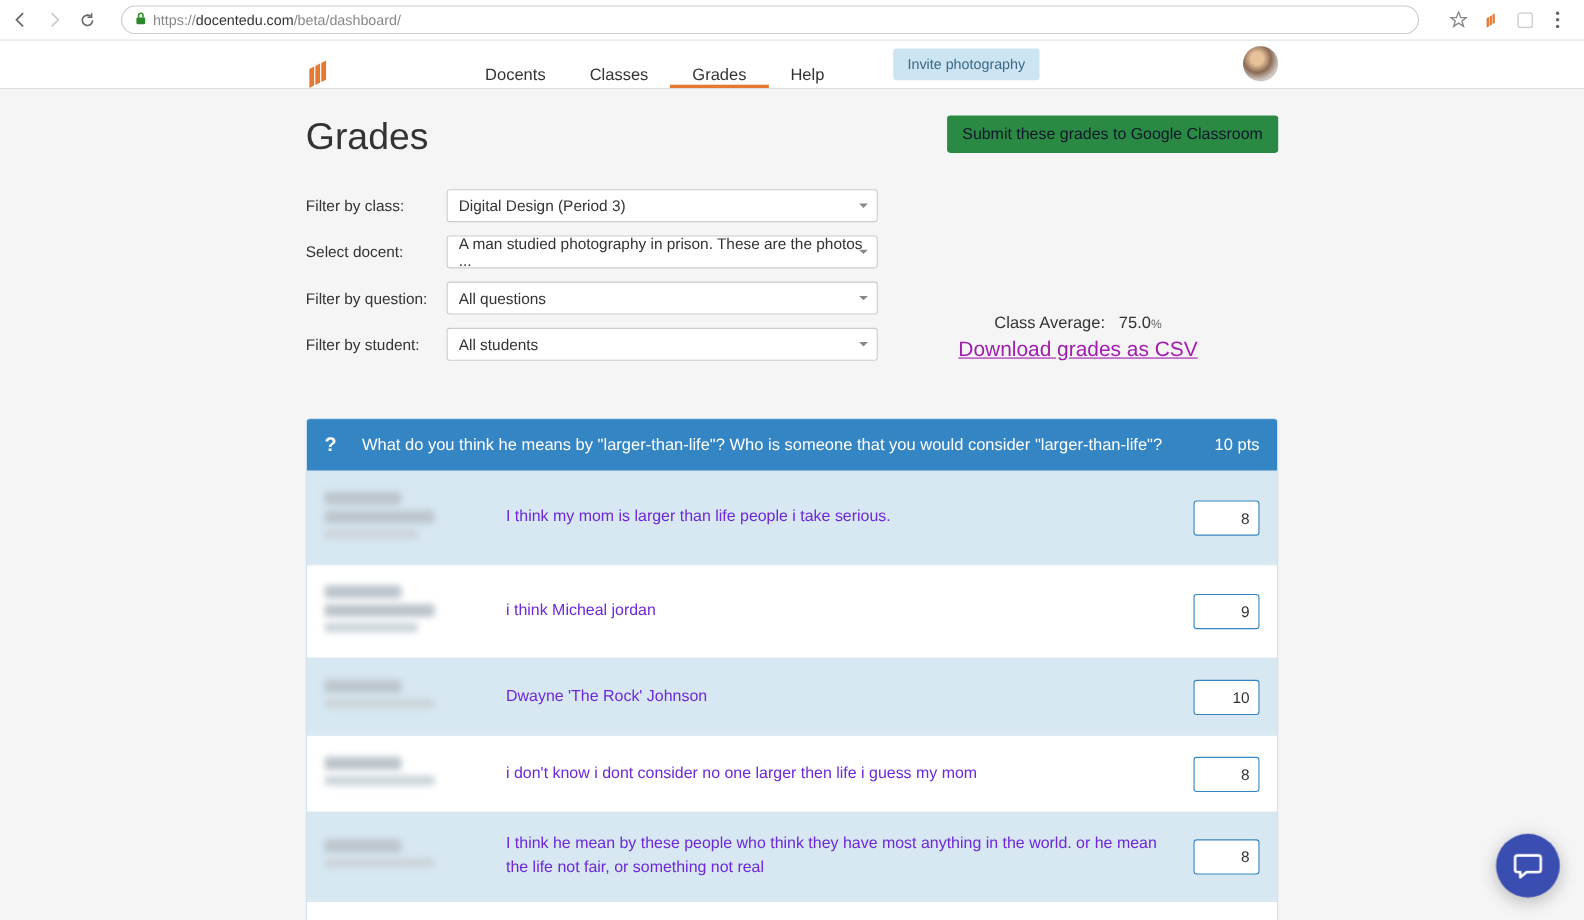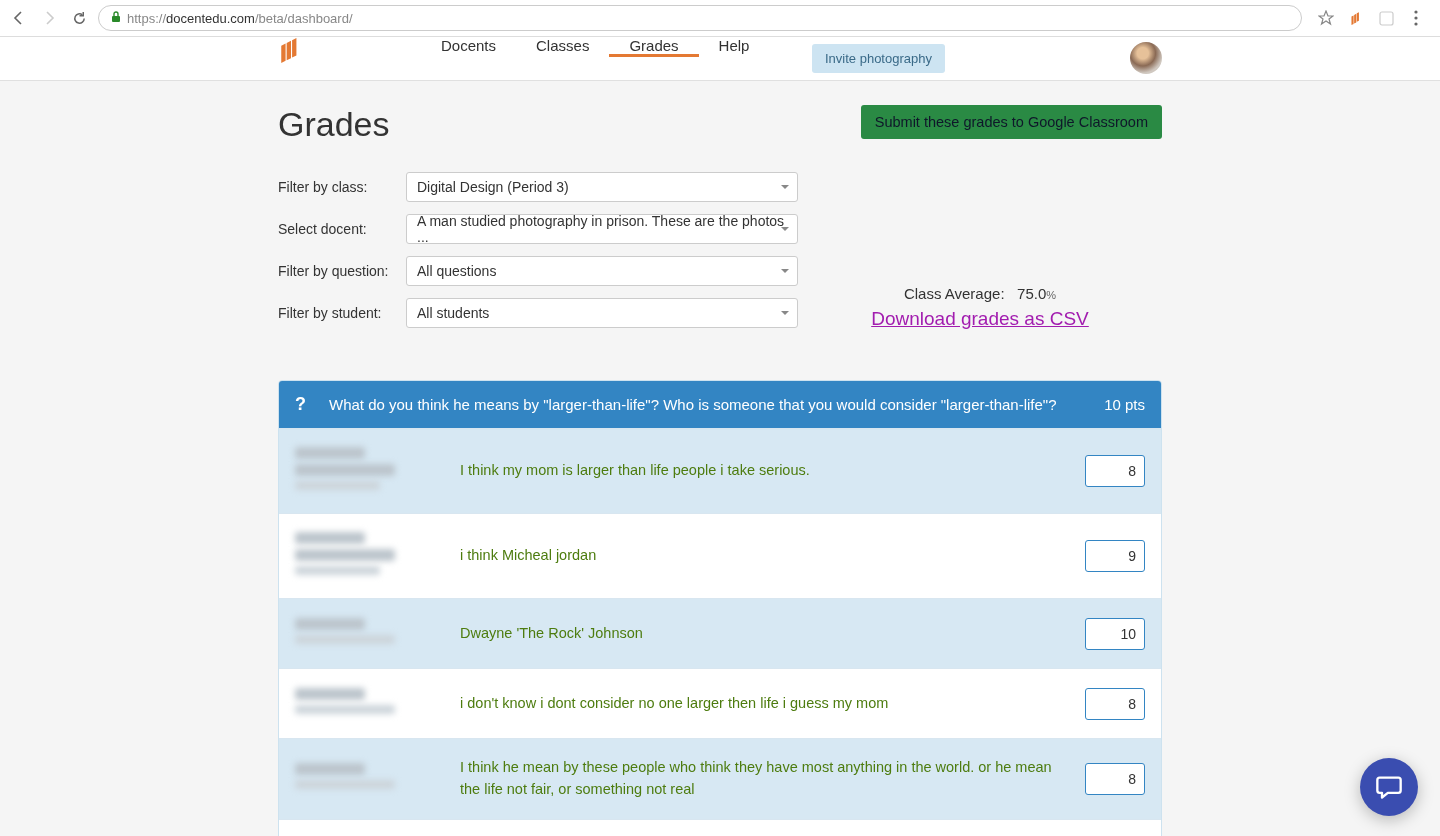--- a/index.html
+++ b/index.html
@@ -1,32 +1,32 @@
 <!DOCTYPE html>
 <html><head>
 <meta charset="utf-8">
 <style>
 * { margin: 0; padding: 0; box-sizing: border-box; }
 body { font-family: -apple-system, BlinkMacSystemFont, 'Segoe UI', Helvetica, Arial, sans-serif; background: #f5f5f5; color: #333; font-size: 14px; }
 
 
-.browser-chrome { background: #fff; border-bottom: 1px solid #ddd; height: 37px; display: flex; align-items: center; padding: 0 10px; gap: 10px; }
+.browser-chrome { background: #fff; border-bottom: 1px solid #ddd; height: 37px; display: flex; align-items: center; padding: 0 10px; gap: 22px; }
 .nav-btns { display: flex; gap: 12px; color: #888; }
 .nav-btn { width: 18px; cursor: pointer; display: flex; align-items: center; justify-content: center; }
 .nav-btn.disabled { color: #ccc; }
 .url-bar { flex: 1; height: 26px; border: 1px solid #ccc; border-radius: 14px; display: flex; align-items: center; padding: 0 12px; gap: 6px; font-size: 13px; color: #333; }
 .lock-ic { color: #2a8a2a; font-size: 11px; }
 .url-faint { color: #888; }
 .right-icons { display: flex; gap: 14px; align-items: center; color: #888; padding: 0 6px; }
 .star-ic, .ext-ic, .box-ic, .dots-ic { width: 16px; height: 16px; display: flex; align-items: center; justify-content: center; }
 .ext-ic svg { color: #e47933; }
 
 
 .main-header { background: #fff; border-bottom: 1px solid #e0e0e0; height: 44px; display: flex; justify-content: center; }
-.header-inner { width: 884px; display: flex; align-items: flex-start; position: relative; }
+.header-inner { width: 884px; display: flex; align-items: flex-end; position: relative; }
 .logo { width: 28px; display: flex; align-items: center; }
 .logo svg { color: #e47933; }
 .nav-tabs { display: flex; margin-left: 115px; }
 .nav-tab { padding: 0 20px; display: flex; align-items: center; color: #333; font-size: 15px; font-weight: 300; cursor: pointer; border-bottom: 3px solid transparent; }
 .nav-tab.active { border-bottom-color: #e47933; font-weight: 400; }
 .invite-btn { position: absolute; left: 534px; top: 7px; background: #cde4f2; color: #3a6a88; font-size: 13px; padding: 7px 13px; border-radius: 3px; cursor: pointer; font-weight: 400; }
 .avatar { width: 32px; height: 32px; border-radius: 50%; position: absolute; right: 0; top: 5px; background: radial-gradient(circle at 40% 35%, #e6c199 20%, #8a6a55 45%, #d0c8c0 70%); cursor: pointer; }
 
 
 .content { width: 884px; margin: 0 auto; padding-top: 24px; }
@@ -50,21 +50,21 @@
 
 .answer-row { display: flex; align-items: center; padding: 18px 16px; border-top: 1px solid #d8e6f0; min-height: 70px; }
 .answer-row.shade { background: #d7e8f3; }
 .answer-row.plain { background: #fff; }
 .student-col { width: 165px; }
 .blur-line { height: 12px; border-radius: 3px; background: #bcc5cc; margin-bottom: 5px; filter: blur(3px); }
 .blur-line.w1 { width: 70px; }
 .blur-line.w2 { width: 100px; }
 .blur-line.w3 { width: 85px; }
 .blur-line.sm { height: 9px; background: #ccd4da; }
-.answer-text { flex: 1; font-size: 14.5px; font-weight: 300; color: #4d7c0f; padding-right: 20px; line-height: 1.5; }
+.answer-text { flex: 1; font-size: 14.5px; font-weight: 300; color: #6d28d9; padding-right: 20px; line-height: 1.5; }
 .grade-input { width: 60px; height: 32px; border: 1px solid #3385c3; border-radius: 3px; text-align: right; padding: 0 8px; font-size: 14px; color: #333; }
 
 
 .chat-bubble { position: fixed; bottom: 20px; right: 22px; width: 58px; height: 58px; border-radius: 50%; background: #3a4db0; display: flex; align-items: center; justify-content: center; box-shadow: 0 4px 16px rgba(0,0,0,.25); cursor: pointer; }
 .chat-bubble svg { color: #fff; }
 
 .filters-right-wrap { display:flex; }
 .filters-left { flex: 0 0 auto; }
 .filters-right { flex:1; display:flex; flex-direction:column; align-items:center; justify-content:flex-end; padding-bottom: 10px; }
 </style>

